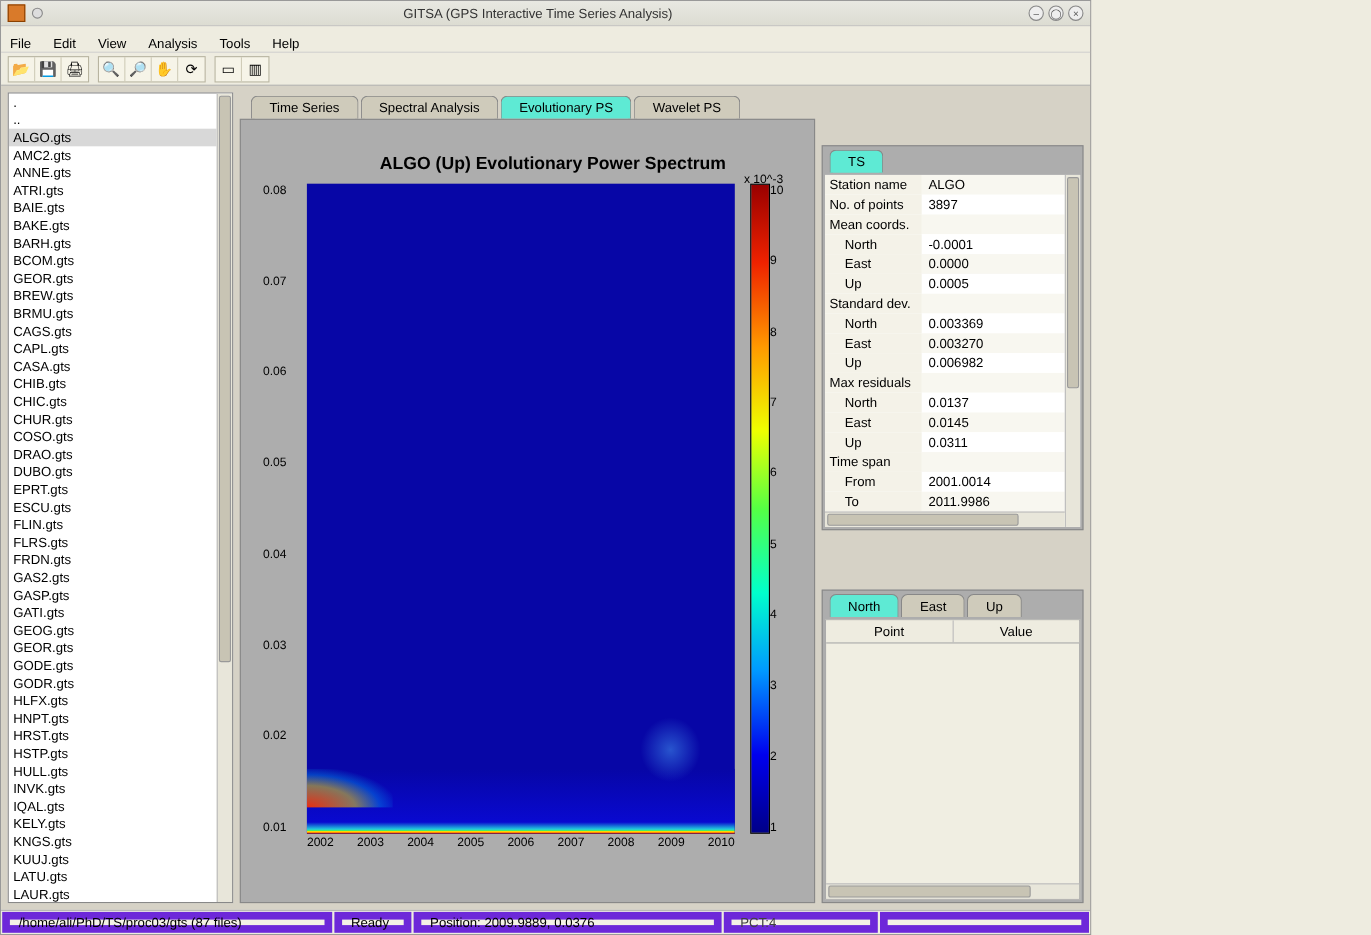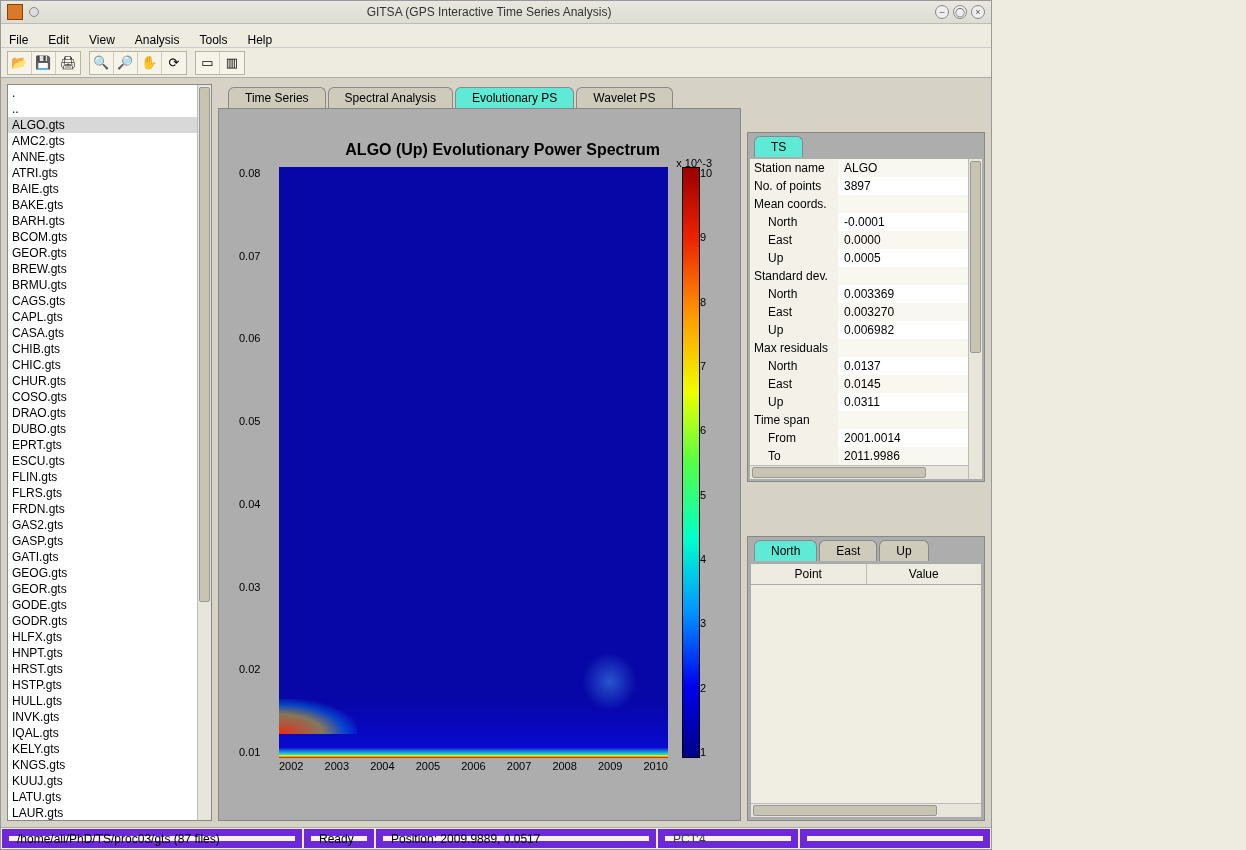--- a/index.html
+++ b/index.html
@@ -321,18 +321,18 @@
             </div>
         </div>
       </div>
 
     </div>
   </div>
 
   <div class="statusbar">
     <div class="cell path">/home/ali/PhD/TS/proc03/gts (87 files)</div>
     <div class="cell ready">Ready</div>
-    <div class="cell pos">Position: 2009.9889, 0.0517</div>
+    <div class="cell pos">Position: 2009.9889, 0.0376</div>
     <div class="cell pct">PCT:4</div>
     <div class="cell rest"></div>
   </div>
 
 </div>
 
 </body></html>

